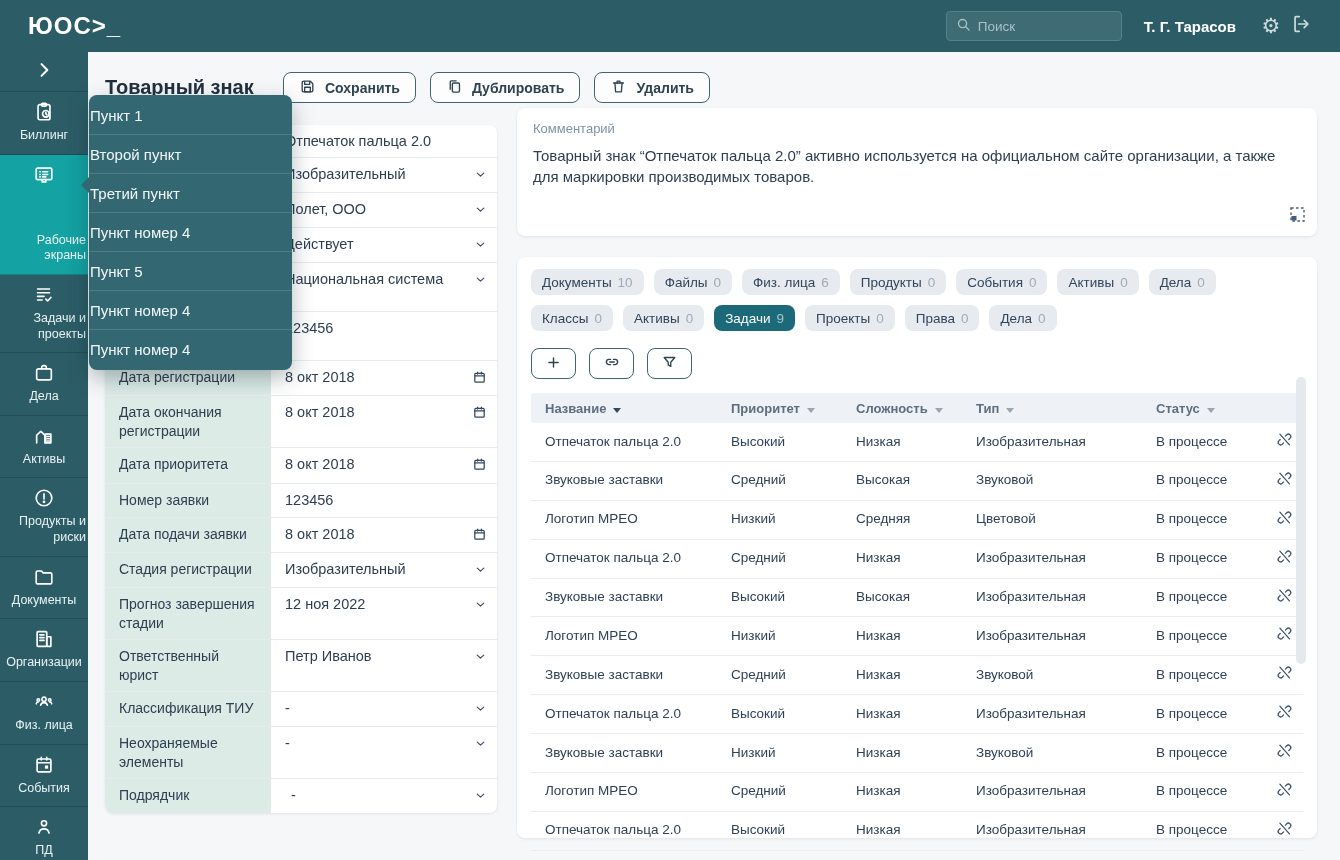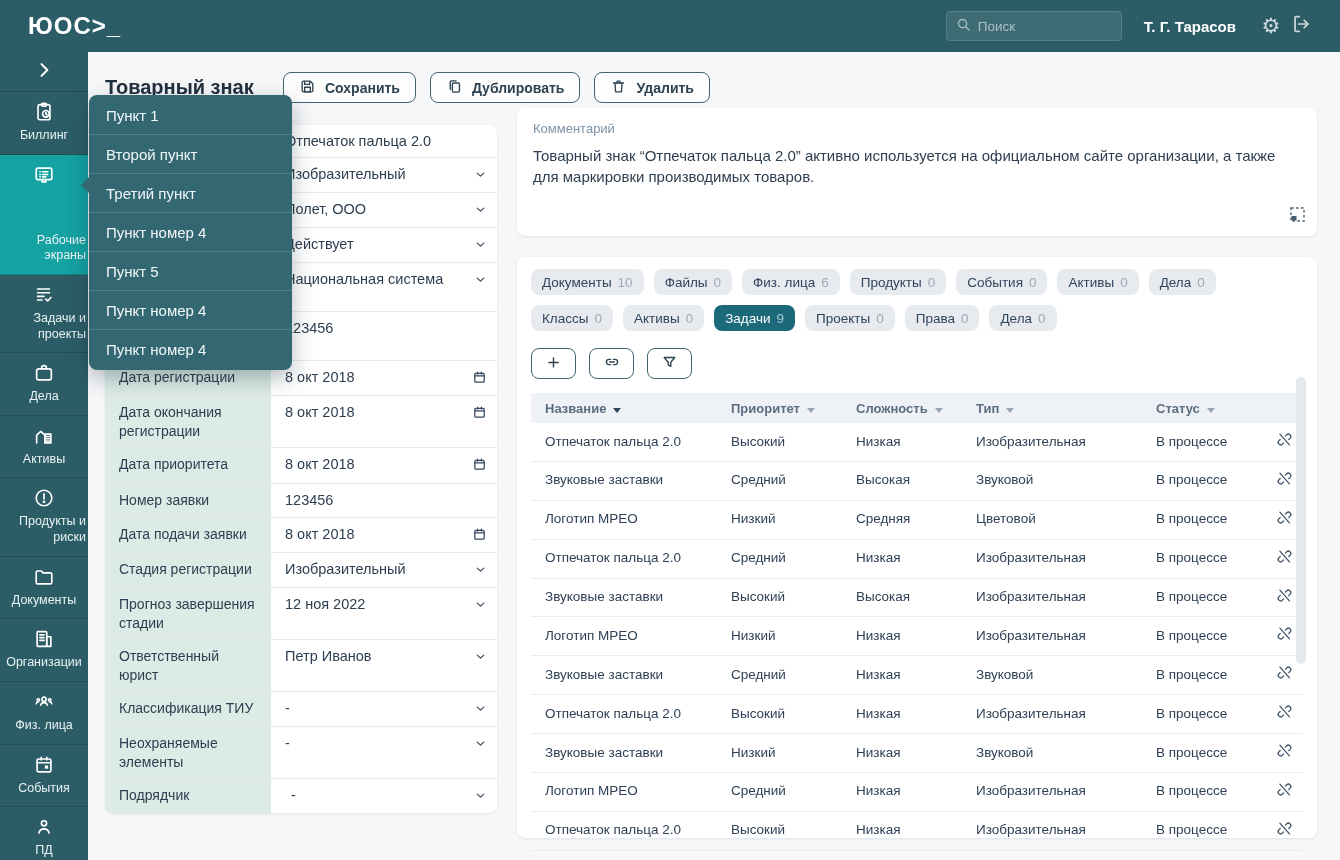--- a/index.html
+++ b/index.html
@@ -30,21 +30,21 @@
   .side-item .lbl { color:#e9f2f3; font-size:12.5px; line-height:1.25; text-align:right; overflow-wrap:anywhere; }
   .side-item.active { background:#14a2a2;gap:47px; }
   .side-item svg { display:block; }
 
   
   .menu { position:absolute; left:89px; top:95px; width:203px; background:#336873; border-radius:8px;
           box-shadow:0 8px 22px rgba(10,30,40,.30); z-index:50; padding:1px 0; }
   .menu-arrow { position:absolute; left:-8px; top:82px; width:0; height:0;
                 border-top:8px solid transparent; border-bottom:8px solid transparent;
                 border-right:8px solid #336873; }
-  .menu-item { height:39px; display:flex; align-items:center; padding:0 17px; color:#f2f7f8;
+  .menu-item { height:39px; display:flex; align-items:center; padding:0 1px; color:#f2f7f8;
                font-size:15px; border-bottom:1px solid rgba(255,255,255,.14); cursor:pointer; }
   .menu .menu-item:last-of-type { border-bottom:none; }
 
   
   .page-header { position:absolute; left:105px; top:72px; display:flex; align-items:center; z-index:20; }
   .page-title { font-size:20px; font-weight:bold; color:#22303e; width:164px; }
   .hbtns { display:flex; gap:14px; margin-left:14px; }
   .btn { display:inline-flex; align-items:center; gap:9px; height:31px; padding:0 15px;
          background:#fdfdfe; border:1px solid #41656f; border-radius:8px; cursor:pointer;
          font-family:inherit; font-size:14px; font-weight:bold; color:#2d4350; }

